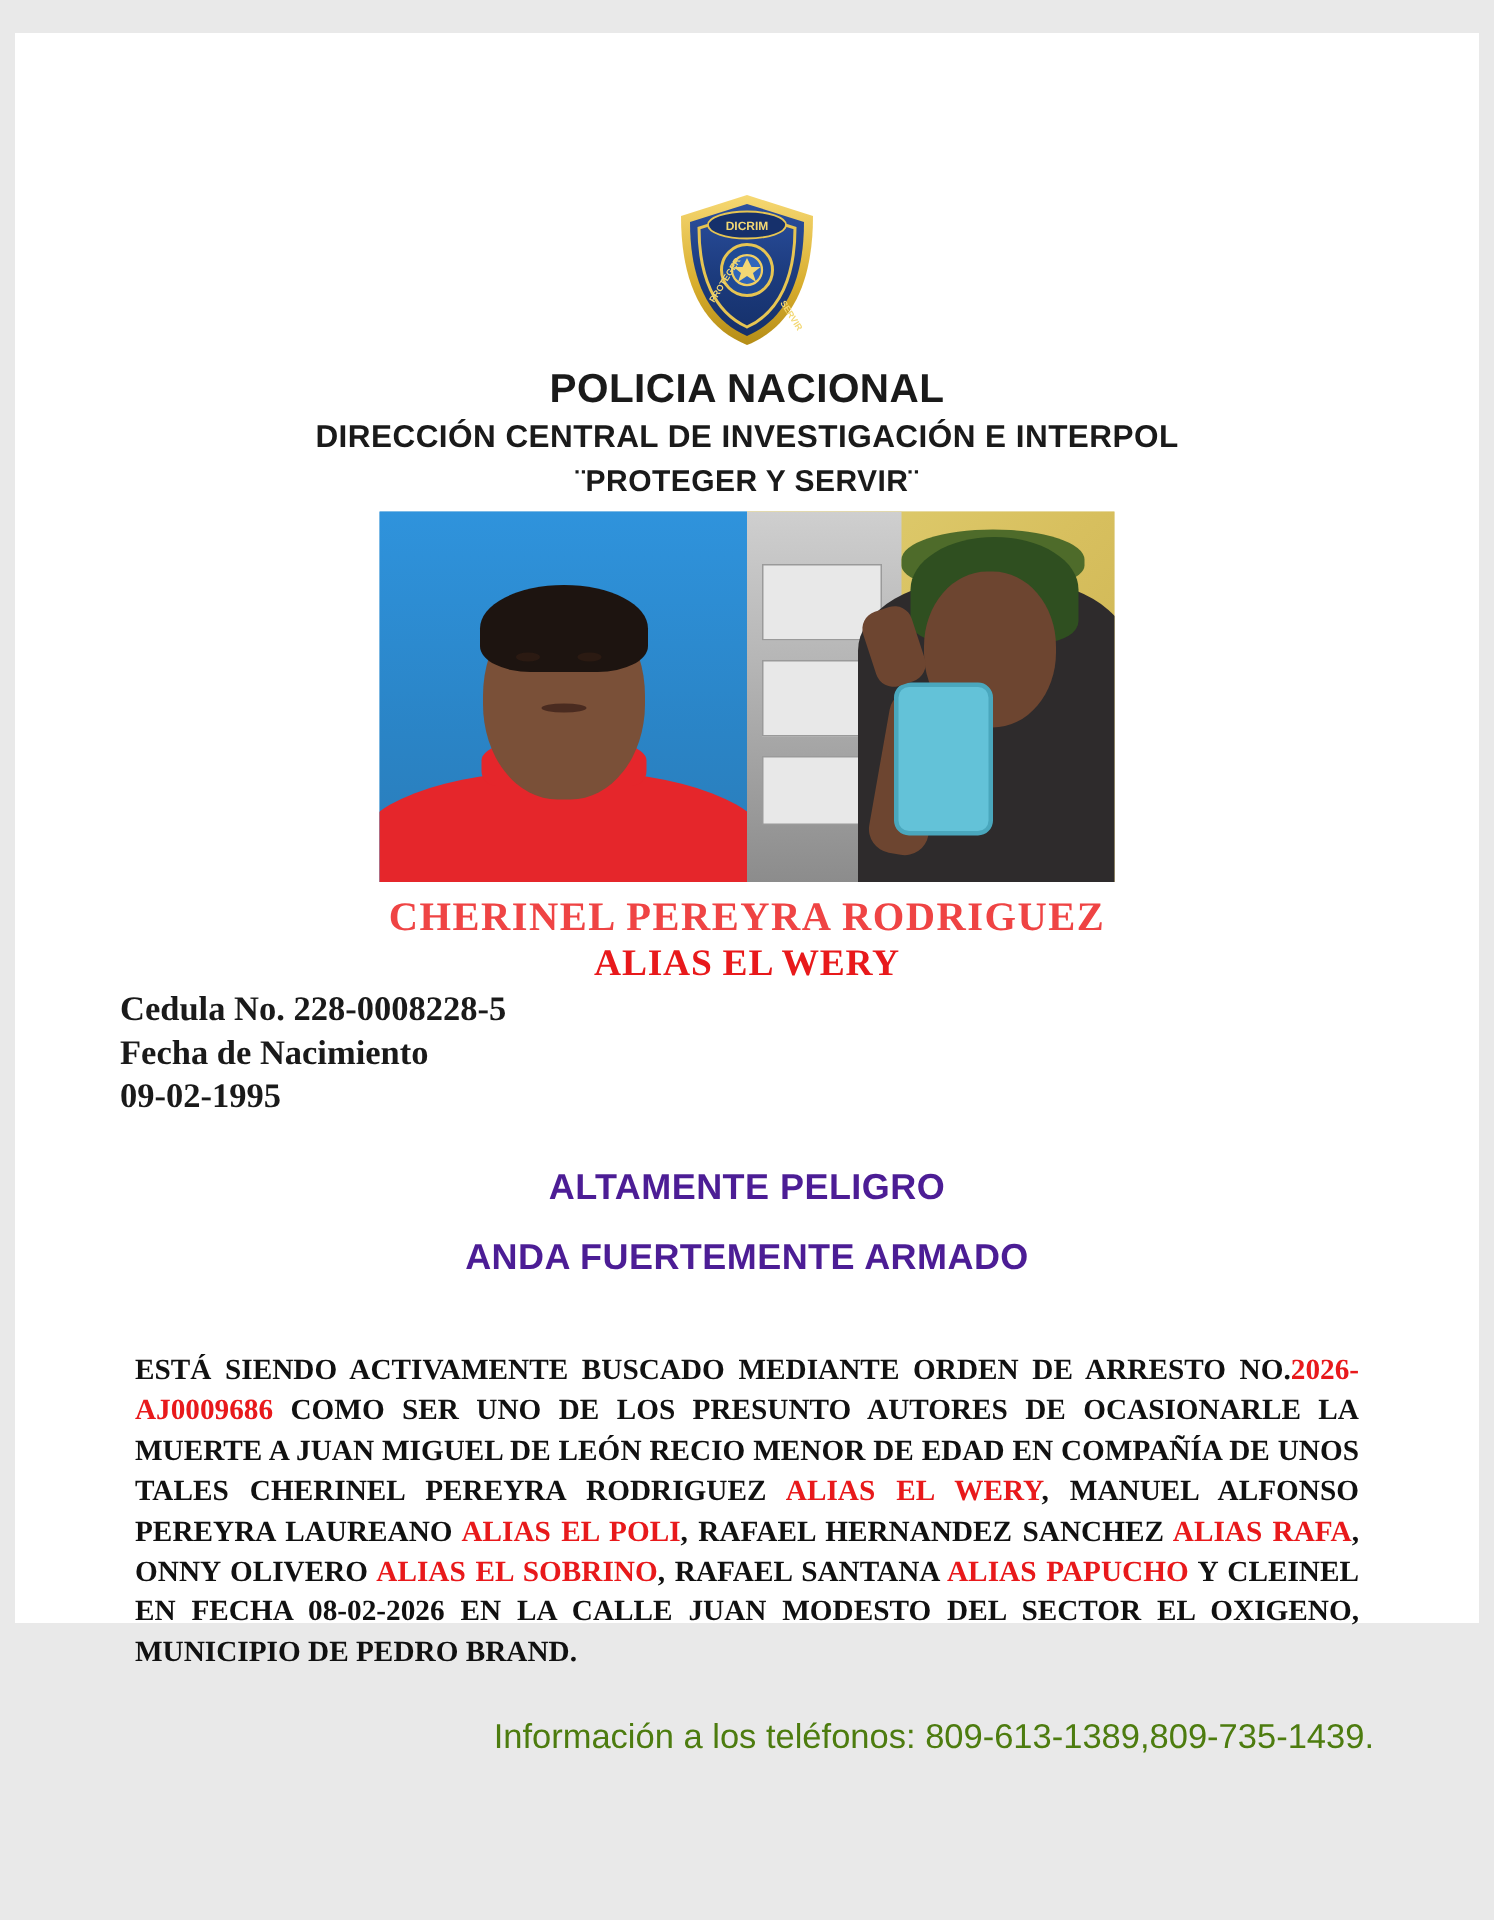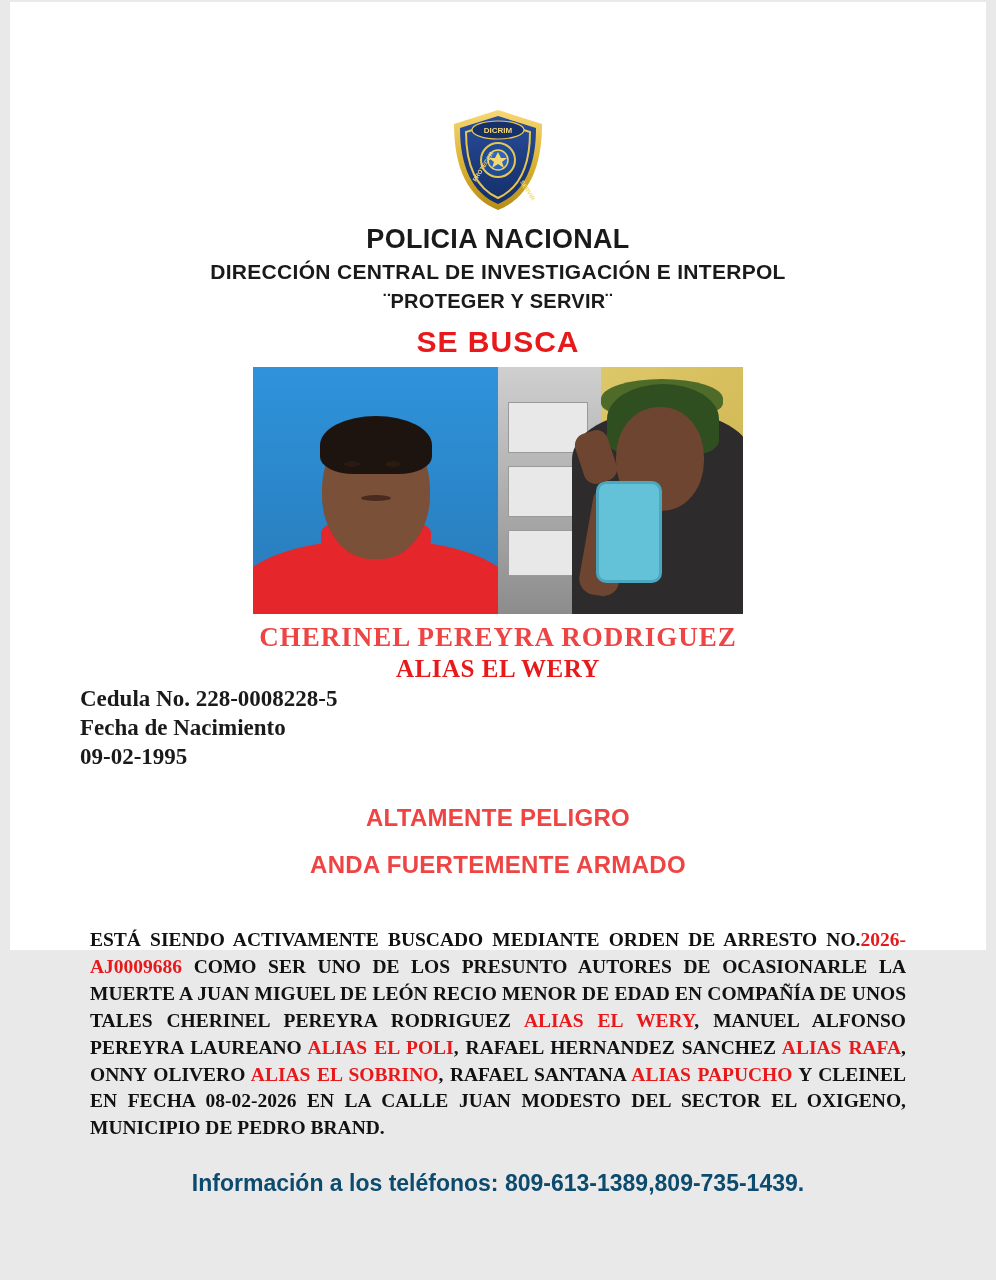--- a/index.html
+++ b/index.html
@@ -15,23 +15,23 @@
   }
   .page {
     position: relative;
     width: 996px;
     height: 1280px;
     background: #e9e9e9;
   }
   .sheet {
     position: absolute;
     left: 10px;
-    top: 2px;
+    top: 22px;
     width: 976px;
-    height: 948px;
+    height: 1060px;
     background: #ffffff;
   }
   .inner {
     position: relative;
     width: 100%;
     height: 100%;
     box-sizing: border-box;
     padding: 0 70px;
   }
 
@@ -266,21 +266,21 @@
     font-family: "Liberation Serif", serif;
     font-weight: bold;
     font-size: 23px;
     color: #1a1a1a;
     margin-top: 3px;
   }
 
   
   .warn {
     text-align: center;
-    color: #ef4444;
+    color: #4c1d95;
     font-weight: bold;
     font-size: 24px;
     letter-spacing: 0.3px;
   }
   .warn-1 { margin-top: 34px; }
   .warn-2 { margin-top: 19px; }
 
   
   .body-text {
     margin-top: 48px;
@@ -290,23 +290,23 @@
     font-size: 19.5px;
     line-height: 1.38;
     color: #111;
     text-align: justify;
     text-justify: inter-word;
   }
   .body-text .red { color: #e8191b; }
 
   .phones {
     margin-top: 28px;
-    text-align: center;
-    color: #0c4a6e;
-    font-weight: bold;
+    text-align: right;
+    color: #4d7c0f;
+    font-weight: normal;
     font-size: 23px;
   }
 </style>
 </head>
 <body>
 
 <div class="page">
   <div class="sheet">
     <div class="inner">
 
@@ -336,21 +336,20 @@
             <path d="M22 62 Q48 80 74 62 Q64 86 48 94 Q32 86 22 62 Z" fill="#1a3madd" opacity="0"></path>
             <text x="26" y="74" font-family="Liberation Sans, sans-serif" font-size="6" font-weight="bold" fill="#f3d874" transform="rotate(-58 26 74)">PROTEGER</text>
             <text x="70" y="74" font-family="Liberation Sans, sans-serif" font-size="6" font-weight="bold" fill="#f3d874" transform="rotate(58 70 74)">SERVIR</text>
           </svg>
         </div>
       </div>
 
       <div class="hdr hdr-1">POLICIA NACIONAL</div>
       <div class="hdr hdr-2">DIRECCIÓN CENTRAL DE INVESTIGACIÓN E INTERPOL</div>
       <div class="hdr hdr-3">¨PROTEGER Y SERVIR¨</div>
-      <div class="se-busca">SE BUSCA</div>
 
       <div class="photos">
         <div class="photo photo-a">
           <div class="pa-bg"></div>
           <div class="pa-shoulders"></div>
           <div class="pa-neck"></div>
           <div class="pa-collar"></div>
           <div class="pa-head"></div>
           <div class="pa-hair"></div>
           <div class="pa-eye l"></div>

